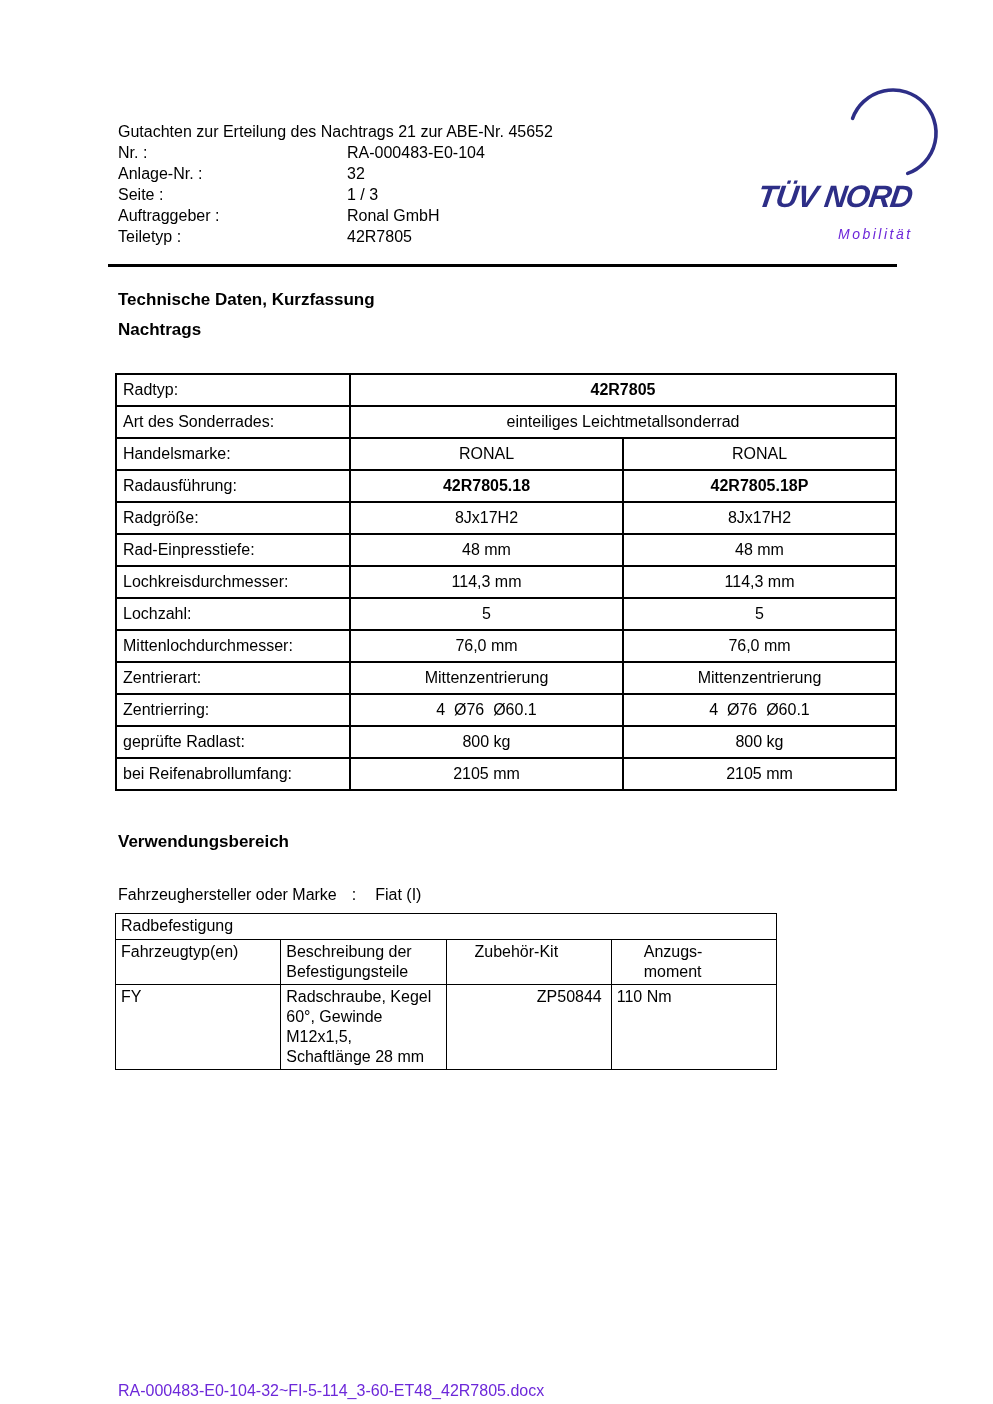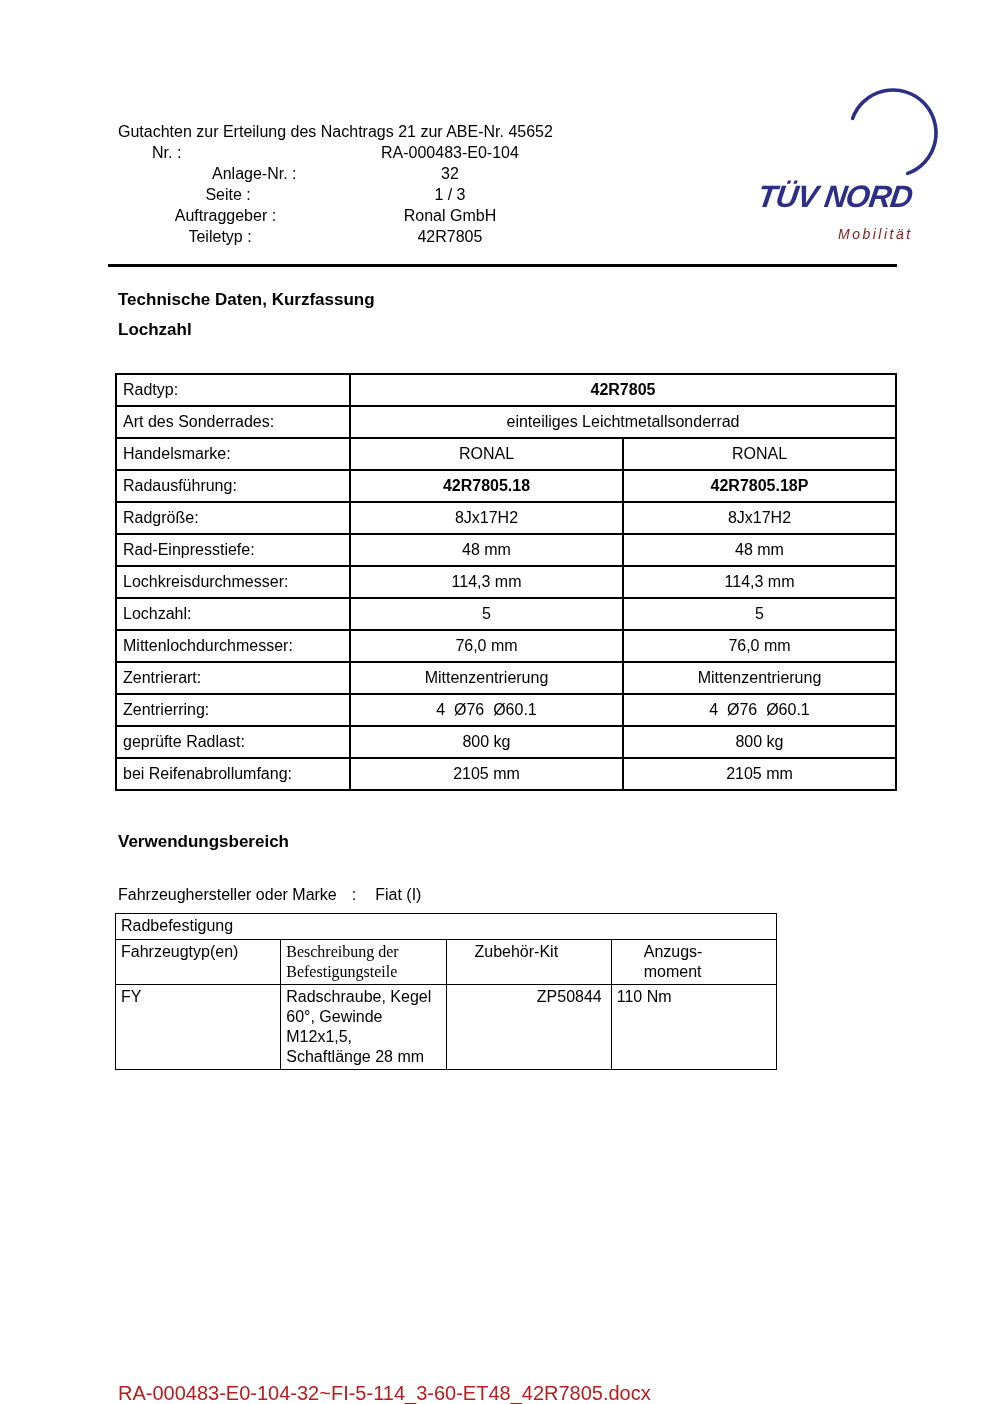--- a/index.html
+++ b/index.html
@@ -15,36 +15,36 @@
   }
 
   
   .doc-header {
     position: absolute;
     left: 118px;
     top: 83px;
     font-size: 16px;
     line-height: 21px;
   }
-  .doc-header .hdr-row { display: flex; justify-content: center; }
+  .doc-header .hdr-row { display: flex; }
   .doc-header .hdr-label { width: 229px; flex: 0 0 229px; }
 
   
   .logo { position: absolute; left: 730px; top: 40px; width: 263px; height: 150px; }
   .logo svg { position: absolute; left: 0; top: 0; }
   .logo .brand {
     position: absolute; left: 28px; top: 101px; width: 200px;
     font-size: 31px; font-weight: bold; font-style: italic;
     letter-spacing: -1px; transform: skewX(-8deg);
     color: #2d2e87; white-space: nowrap;
   }
   .logo .tagline {
     position: absolute; left: 108px; top: 148px;
     font-size: 14px; font-style: italic; letter-spacing: 2.5px;
-    color: #7f1d1d; white-space: nowrap;
+    color: #6d28d9; white-space: nowrap;
   }
 
   .top-rule { position: absolute; left: 108px; top: 226px; width: 789px; height: 3px; background: #000; }
 
   .heading {
     position: absolute; left: 118px;
     font-size: 17px; font-weight: bold;
     text-underline-offset: 3px; text-decoration-thickness: 2px;
     line-height: 20px; white-space: nowrap;
   }
@@ -73,32 +73,32 @@
   .hersteller .val { margin-left: 19px; }
 
   
   .t2 {
     position: absolute; left: 115px; top: 875px;
     border-collapse: collapse; table-layout: fixed; width: 662px;
     font-size: 16px;
   }
   .t2 td { border: 1.5px solid #000; padding: 2px 5px; vertical-align: top; line-height: 20px; }
   .t2 .c0 { width: 256px; }
-  .t2 .c1 { width: 319px; font-family: Liberation Serif, serif; }
+  .t2 .c1 { width: 319px; }
   .t2 .c2 { width: 101px; padding-left: 28px; }
   .t2 .c3 { width: 66px; padding-left: 32px; }
   .t2 tr.title-row td { height: 21px; line-height: 19px; }
   .t2 tr.head-row td { height: 37px; }
   .t2 tr.data-row td { height: 36px; }
   .t2 .right { text-align: right; padding-right: 9px; }
   .preline { white-space: pre-line; }
 
   .footer {
     position: absolute; left: 118px; top: 1344px;
-    font-size: 20px; color: #b91c1c; white-space: nowrap;
+    font-size: 16px; color: #6d28d9; white-space: nowrap;
   }
 </style>
 </head>
 <body>
 
 <div class="page">
 
   <div class="doc-header">
     <div>Gutachten zur Erteilung des Nachtrags 21 zur ABE-Nr. 45652</div>
     <div class="hdr-row">
@@ -127,21 +127,21 @@
     <svg width="263" height="150" viewBox="0 0 263 150">
       <path d="M 122.6 40.3 A 43 43 0 1 1 177.7 95.4" fill="none" stroke="#2d2e87" stroke-width="3.6" stroke-linecap="round"></path>
     </svg>
     <div class="brand">TÜV NORD</div>
     <div class="tagline">Mobilität</div>
   </div>
 
   <div class="top-rule"></div>
 
   <div class="heading h-tech">Technische Daten, Kurzfassung</div>
-  <div class="heading h-rad">Lochzahl</div>
+  <div class="heading h-rad">Nachtrags</div>
 
   <table class="t1">
     <tbody>
       <tr>
         <td class="lbl">Radtyp:</td>
         <td class="val b" colspan="2">42R7805</td>
       </tr>
       <tr>
         <td class="lbl">Art des Sonderrades:</td>
         <td class="val" colspan="2">einteiliges Leichtmetallsonderrad</td>

